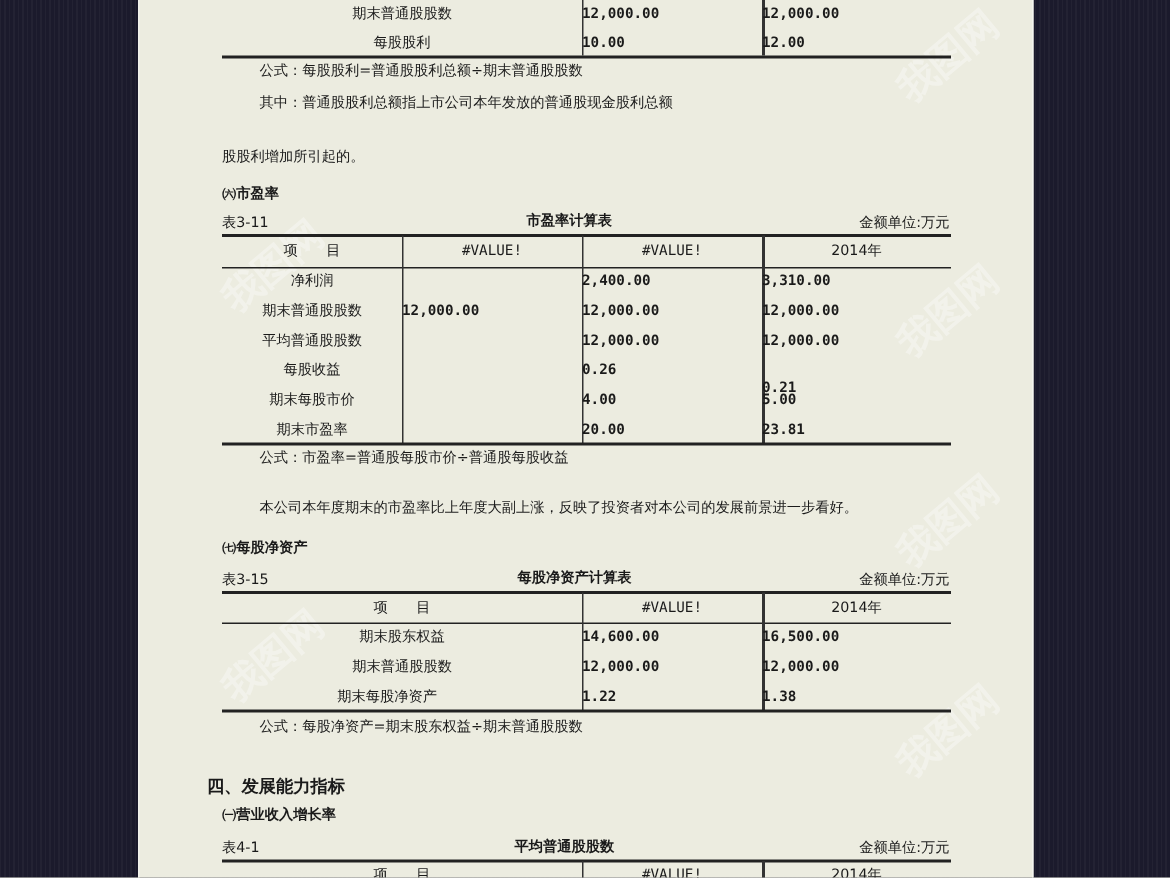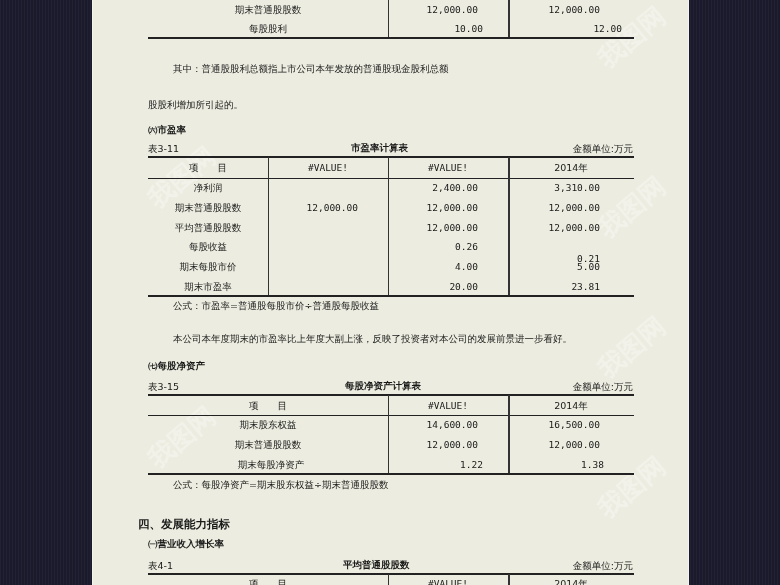--- a/index.html
+++ b/index.html
@@ -19,21 +19,21 @@
   }
   .abs { position:absolute; white-space:nowrap; }
   .txt { font-size:9.5px; line-height:12px; }
   .bold { font-weight:bold; }
   .mono { font-family:"DejaVu Sans Mono", monospace; font-size:9px; }
   .hline { position:absolute; height:0; border-top:1px solid #222; }
   .hline.thick { border-top:2px solid #222; }
   .vline { position:absolute; width:0; border-left:1px solid #333; }
   .cell { position:absolute; font-size:9.5px; line-height:12px; white-space:nowrap; }
   .c { text-align:center; }
-  .r { text-align:right; }
+  .r { text-align:left;font-weight:bold; }
   .watermark {
     position:absolute; font-size:26px; font-weight:bold; color:rgba(255,255,255,0.35);
     transform:rotate(-40deg); pointer-events:none; white-space:nowrap;
   }
 </style>
 </head>
 <body>
 
 <div class="paper">
 
@@ -47,25 +47,26 @@
   <div>
     <div class="vline" style="left:295px;top:0;height:37px;"></div>
     <div class="vline" style="left:415px;top:0;height:37px;border-left-width:2px;"></div>
 
     <div class="cell c" style="left:55px;width:240px;top:4px;">期末普通股股数</div>
     <div class="cell r mono" style="left:295px;width:90px;top:4px;">12,000.00</div>
     <div class="cell r mono" style="left:415px;width:92px;top:4px;">12,000.00</div>
 
     <div class="cell c" style="left:55px;width:240px;top:23px;">每股股利</div>
     <div class="cell r mono" style="left:295px;width:95px;top:23px;">10.00</div>
-    <div class="cell r mono" style="left:415px;width:96px;top:23px;padding-left:18px;">12.00</div>
+    <div class="cell r mono" style="left:415px;width:96px;top:23px;">12.00</div>
 
     <div class="hline thick" style="left:55px;width:486px;top:37px;"></div>
   </div>
 
+  <div class="abs txt" style="left:80px;top:42px;">公式：每股股利=普通股股利总额÷期末普通股股数</div>
   <div class="abs txt" style="left:80px;top:63px;">其中：普通股股利总额指上市公司本年发放的普通股现金股利总额</div>
   <div class="abs txt" style="left:55px;top:99px;">股股利增加所引起的。</div>
 
   <div class="abs txt bold" style="left:55px;top:124px;">㈥市盈率</div>
   <div class="abs txt" style="left:55px;top:143px;">表3-11</div>
   <div class="abs txt bold" style="left:258px;top:142px;">市盈率计算表</div>
   <div class="abs txt" style="left:468px;top:143px;width:72px;text-align:right;">金额单位:万元</div>
 
   <div>
     <div class="hline thick" style="left:55px;width:486px;top:156px;"></div>
@@ -126,21 +127,21 @@
     <div class="cell c" style="left:415px;width:126px;top:400px;">2014年</div>
 
     <div class="cell c" style="left:55px;width:240px;top:419px;">期末股东权益</div>
     <div class="cell r mono" style="left:295px;width:90px;top:419px;">14,600.00</div>
     <div class="cell r mono" style="left:415px;width:92px;top:419px;">16,500.00</div>
 
     <div class="cell c" style="left:55px;width:240px;top:439px;">期末普通股股数</div>
     <div class="cell r mono" style="left:295px;width:90px;top:439px;">12,000.00</div>
     <div class="cell r mono" style="left:415px;width:92px;top:439px;">12,000.00</div>
 
-    <div class="cell c" style="left:58px;width:240px;top:459px;text-align:center;">期末每股净资产</div>
+    <div class="cell c" style="left:45px;width:240px;top:459px;text-align:center;">期末每股净资产</div>
     <div class="cell r mono" style="left:295px;width:95px;top:459px;">1.22</div>
     <div class="cell r mono" style="left:415px;width:96px;top:459px;">1.38</div>
 
     <div class="hline thick" style="left:55px;width:486px;top:473px;"></div>
   </div>
 
   <div class="abs txt" style="left:80px;top:479px;">公式：每股净资产=期末股东权益÷期末普通股股数</div>
 
   <div class="abs bold" style="left:45px;top:517px;font-size:11.5px;line-height:14px;">四、发展能力指标</div>
   <div class="abs txt bold" style="left:55px;top:538px;">㈠营业收入增长率</div>

